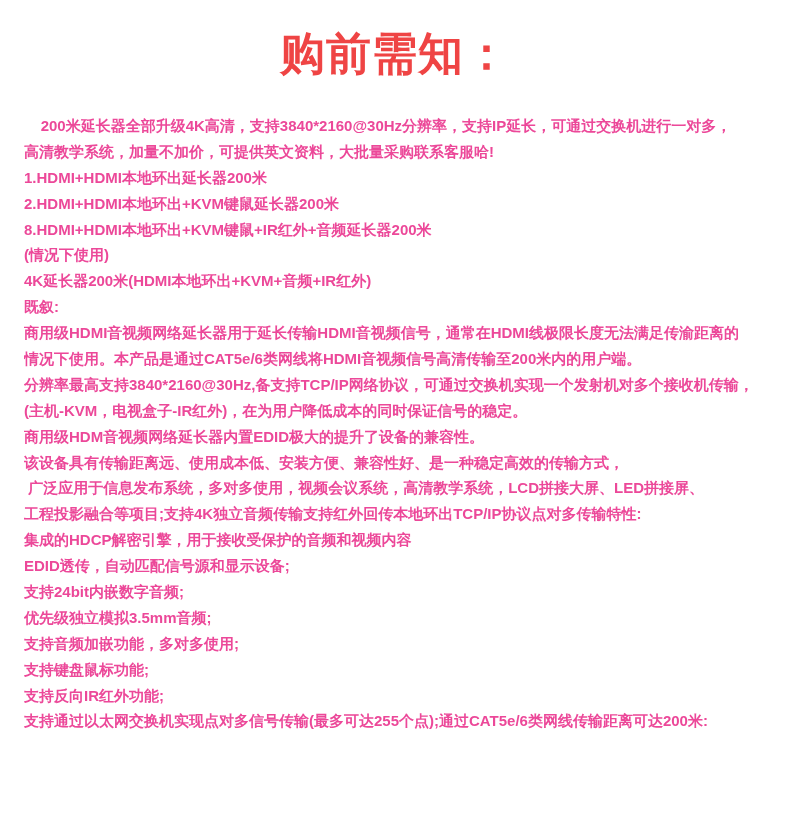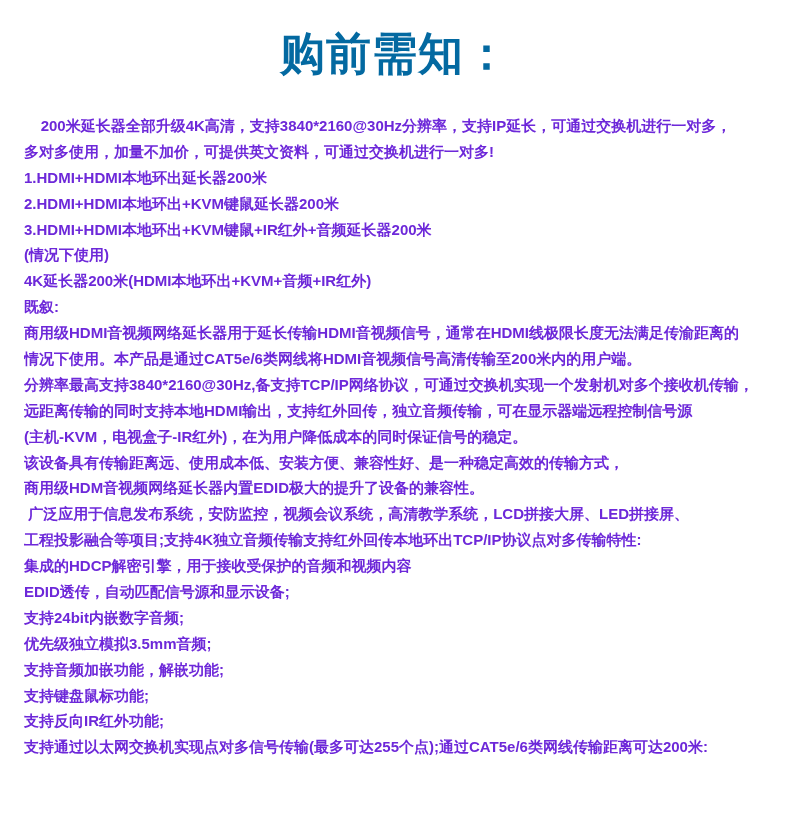--- a/index.html
+++ b/index.html
@@ -21,64 +21,63 @@
   }
   .title {
     margin: 0;
     padding-top: 26px;
     height: 56px;
     line-height: 56px;
     text-align: center;
     font-size: 45px;
     font-weight: 700;
     letter-spacing: 1px;
-    color: #0369a1;
+    color: #ef4444;
     white-space: pre;
   }
   .content {
     margin-top: 31px;
     padding: 0 24px;
     box-sizing: border-box;
   }
   .line {
     font-size: 15px;
     font-weight: 700;
     line-height: 25.9px;
     height: 25.9px;
-    color: #6d28d9;
+    color: #ec4899;
     white-space: pre;
     overflow: hidden;
     letter-spacing: 0;
   }
 </style>
 </head>
 <body>
 
 <div class="page">
   <h1 class="title">购前需知：</h1>
   <main class="content">
     <div class="line">    200米延长器全部升级4K高清，支持3840*2160@30Hz分辨率，支持IP延长，可通过交换机进行一对多，</div>
-    <div class="line">多对多使用，加量不加价，可提供英文资料，可通过交换机进行一对多!</div>
+    <div class="line">高清教学系统，加量不加价，可提供英文资料，大批量采购联系客服哈!</div>
     <div class="line">1.HDMI+HDMI本地环出延长器200米</div>
     <div class="line">2.HDMI+HDMI本地环出+KVM键鼠延长器200米</div>
-    <div class="line">3.HDMI+HDMI本地环出+KVM键鼠+IR红外+音频延长器200米</div>
+    <div class="line">8.HDMI+HDMI本地环出+KVM键鼠+IR红外+音频延长器200米</div>
     <div class="line">(情况下使用)</div>
     <div class="line">4K延长器200米(HDMI本地环出+KVM+音频+IR红外)</div>
     <div class="line">既叙:</div>
     <div class="line">商用级HDMI音视频网络延长器用于延长传输HDMI音视频信号，通常在HDMI线极限长度无法满足传渝距离的</div>
     <div class="line">情况下使用。本产品是通过CAT5e/6类网线将HDMI音视频信号高清传输至200米内的用户端。</div>
     <div class="line">分辨率最高支持3840*2160@30Hz,备支持TCP/IP网络协议，可通过交换机实现一个发射机对多个接收机传输，</div>
-    <div class="line">远距离传输的同时支持本地HDMI输出，支持红外回传，独立音频传输，可在显示器端远程控制信号源</div>
     <div class="line">(主机-KVM，电视盒子-IR红外)，在为用户降低成本的同时保证信号的稳定。</div>
+    <div class="line">商用级HDM音视频网络延长器内置EDID极大的提升了设备的兼容性。</div>
     <div class="line">该设备具有传输距离远、使用成本低、安装方便、兼容性好、是一种稳定高效的传输方式，</div>
-    <div class="line">商用级HDM音视频网络延长器内置EDID极大的提升了设备的兼容性。</div>
-    <div class="line"> 广泛应用于信息发布系统，安防监控，视频会议系统，高清教学系统，LCD拼接大屏、LED拼接屏、</div>
+    <div class="line"> 广泛应用于信息发布系统，多对多使用，视频会议系统，高清教学系统，LCD拼接大屏、LED拼接屏、</div>
     <div class="line">工程投影融合等项目;支持4K独立音频传输支持红外回传本地环出TCP/IP协议点对多传输特性:</div>
     <div class="line">集成的HDCP解密引擎，用于接收受保护的音频和视频内容</div>
     <div class="line">EDID透传，自动匹配信号源和显示设备;</div>
     <div class="line">支持24bit内嵌数字音频;</div>
     <div class="line">优先级独立模拟3.5mm音频;</div>
-    <div class="line">支持音频加嵌功能，解嵌功能;</div>
+    <div class="line">支持音频加嵌功能，多对多使用;</div>
     <div class="line">支持键盘鼠标功能;</div>
     <div class="line">支持反向IR红外功能;</div>
     <div class="line">支持通过以太网交换机实现点对多信号传输(最多可达255个点);通过CAT5e/6类网线传输距离可达200米:</div>
   </main>
 </div>
 
 </body></html>

